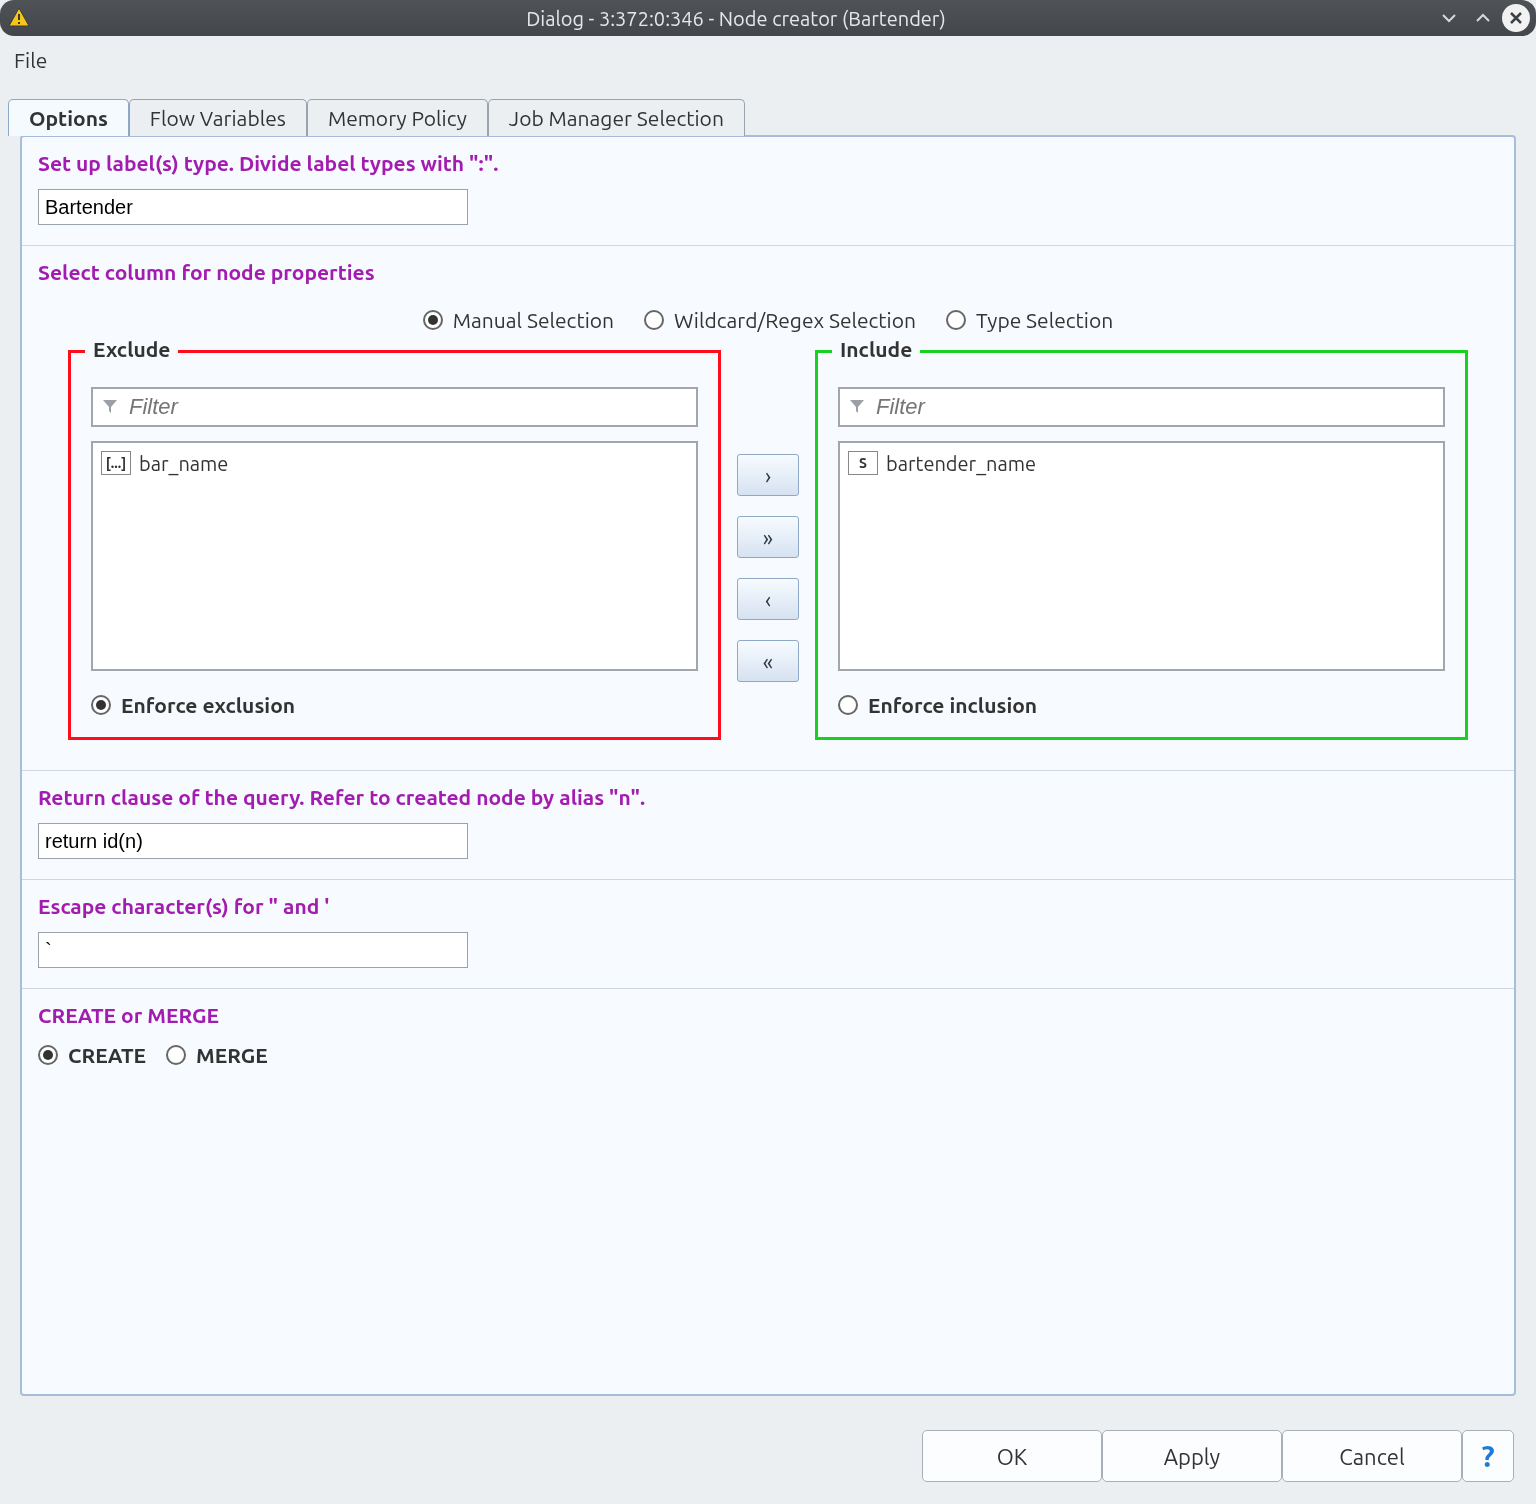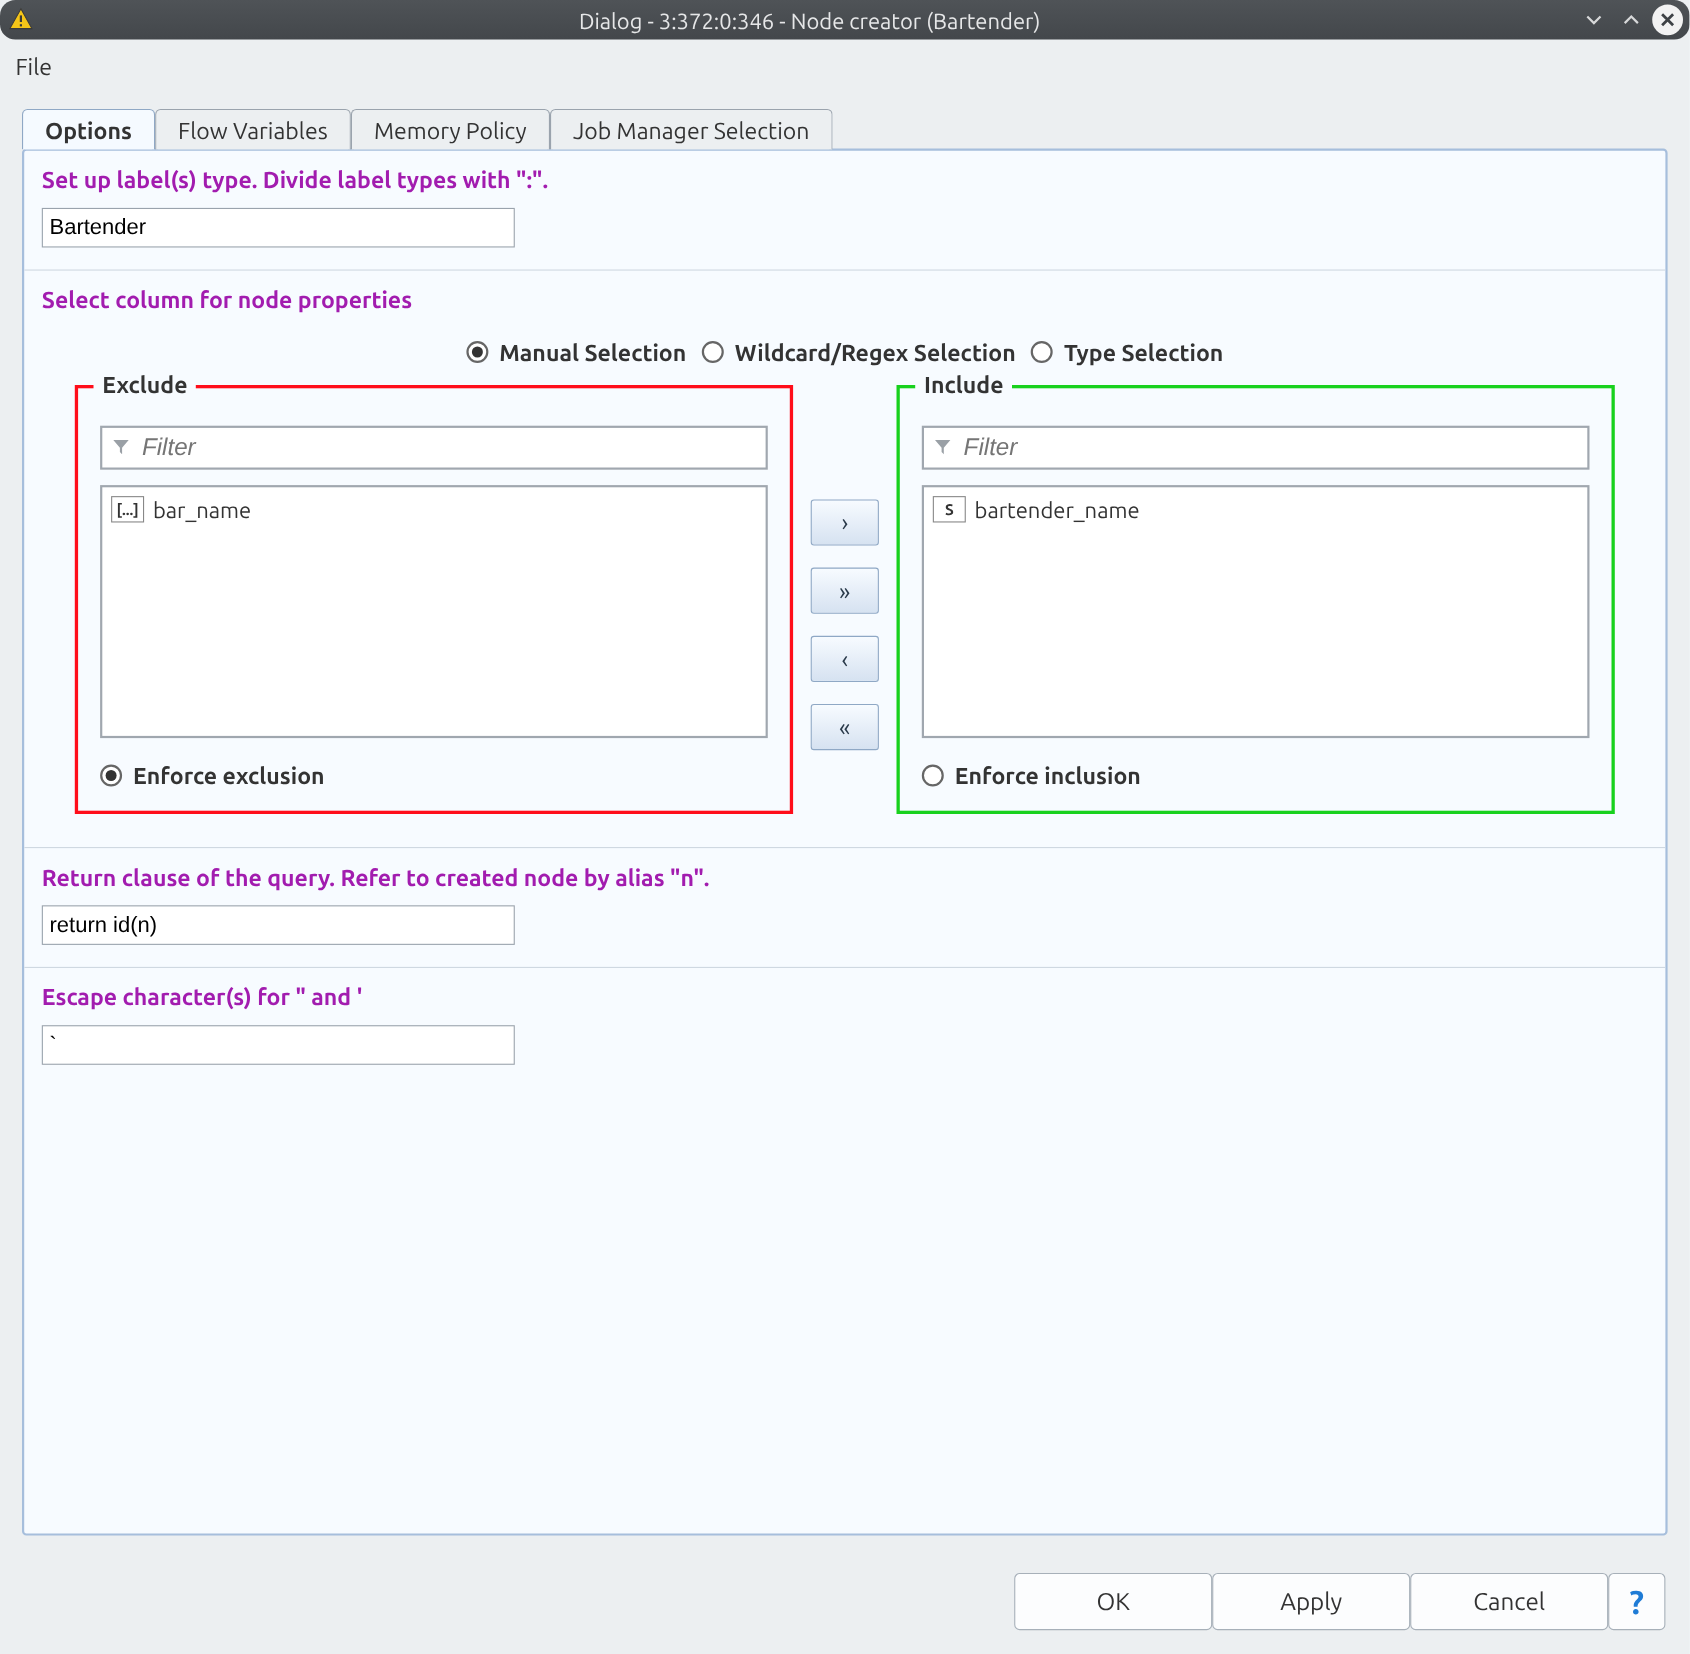--- a/index.html
+++ b/index.html
@@ -12,35 +12,35 @@
   .titlebar { height: 36px; background: linear-gradient(#4f5357, #43474b); display: flex; align-items: center; color: #e6e7e8; font-size: 20px; padding: 0 6px; border-radius: 14px; }
   .titlebar .app-icon { width: 26px; height: 26px; margin-right: 10px; display: inline-flex; align-items:center; justify-content:center; }
   .titlebar .title-text { flex: 1; text-align: center; font-weight: 400; }
   .titlebar .win-ctrl { width: 30px; height: 30px; display:inline-flex; align-items:center; justify-content:center; margin-left:4px; cursor:pointer; color:#d7d8d9; }
   .titlebar .win-close { background:#f2f2f2; border-radius:50%; width:28px; height:28px; color:#3e4246; font-weight:bold; }
 
   
   .menubar { padding: 12px 14px 8px 14px; font-size: 21px; }
 
   
-  .tab-strip { display:flex; align-items:flex-end; padding: 18px 20px 0 20px; }
+  .tab-strip { display:flex; align-items:flex-end; padding: 18px 20px 0 8px; }
   .tab { border:1px solid #9aa3ad; border-bottom:none; border-top-left-radius:5px; border-top-right-radius:5px; padding:6px 20px; margin-right:0px; background:#eceff1; font-size:21px; color:#333; position:relative; bottom:-1px; cursor:pointer; }
   .tab.active { background:#f5faff; border-color:#8fa8c5; font-weight:700; }
   .tab + .tab { border-left:1px solid #9aa3ad; }
 
   
   .panel { margin: 0 20px 18px 20px; border:2px solid #a6bedc; background:#f7fbff; border-top-left-radius:0; border-radius:4px; flex:1; overflow:hidden; }
 
   .section { padding: 14px 16px 20px 16px; border-bottom:1px solid #cfd8e1; }
   .section:last-child { border-bottom:none; }
   .section-label { font-size:21px; font-weight:700; color:#a21caf; margin-bottom:14px; }
 
   .text-input { width:430px; height:36px; border:1px solid #9aa3ad; background:#fff; font-size:20px; padding:2px 6px; }
 
-  .radio-row { display:flex; justify-content:center; gap:14px; font-size:21px; font-weight:700; margin:24px 0 18px 0; }
+  .radio-row { display:flex; justify-content:center; gap:30px; font-size:21px; font-weight:400; margin:24px 0 18px 0; }
   .radio-opt { display:flex; align-items:center; gap:10px; }
   .radio-circle { width:20px; height:20px; border:2px solid #666; border-radius:50%; display:inline-flex; align-items:center; justify-content:center; background:#fff; }
   .radio-circle.selected::after{ content:""; width:10px; height:10px; border-radius:50%; background:#333; display:block; }
 
   .column-area { display:flex; gap:16px; padding:0 30px 10px 30px; align-items:stretch; }
   .fieldset { position:relative; border:3px solid; padding:34px 20px 20px 20px; flex:1; }
   .fieldset.exclude { border-color:#ff0d1a; }
   .fieldset.include { border-color:#18d11d; }
   .fieldset-legend { position:absolute; top:-16px; left:14px; background:#f7fbff; padding:0 8px; font-weight:700; font-size:21px; }
 
@@ -196,20 +196,33 @@
     <div class="section">
       <div class="section-label">Return clause of the query. Refer to created node by alias "n".</div>
       <input class="text-input" type="text" value="return id(n)" style="">
     </div>
 
     <div class="section">
       <div class="section-label">Escape character(s) for " and '</div>
       <input class="text-input" type="text" value="`" style="">
     </div>
 
+    <div class="section">
+      <div class="section-label">CREATE or MERGE</div>
+      <div style="display:flex; gap:20px; font-weight:700; font-size:21px; margin-top:16px;">
+        <div class="radio-opt">
+          <span class="radio-circle selected"></span>
+          <span>CREATE</span>
+        </div>
+        <div class="radio-opt">
+          <span class="radio-circle"></span>
+          <span>MERGE</span>
+        </div>
+      </div>
+    </div>
 
   </div>
 
   <div class="footer">
     <div class="btn">
         <span>OK</span>
       </div>
     <div class="btn">
         <span>Apply</span>
       </div>

